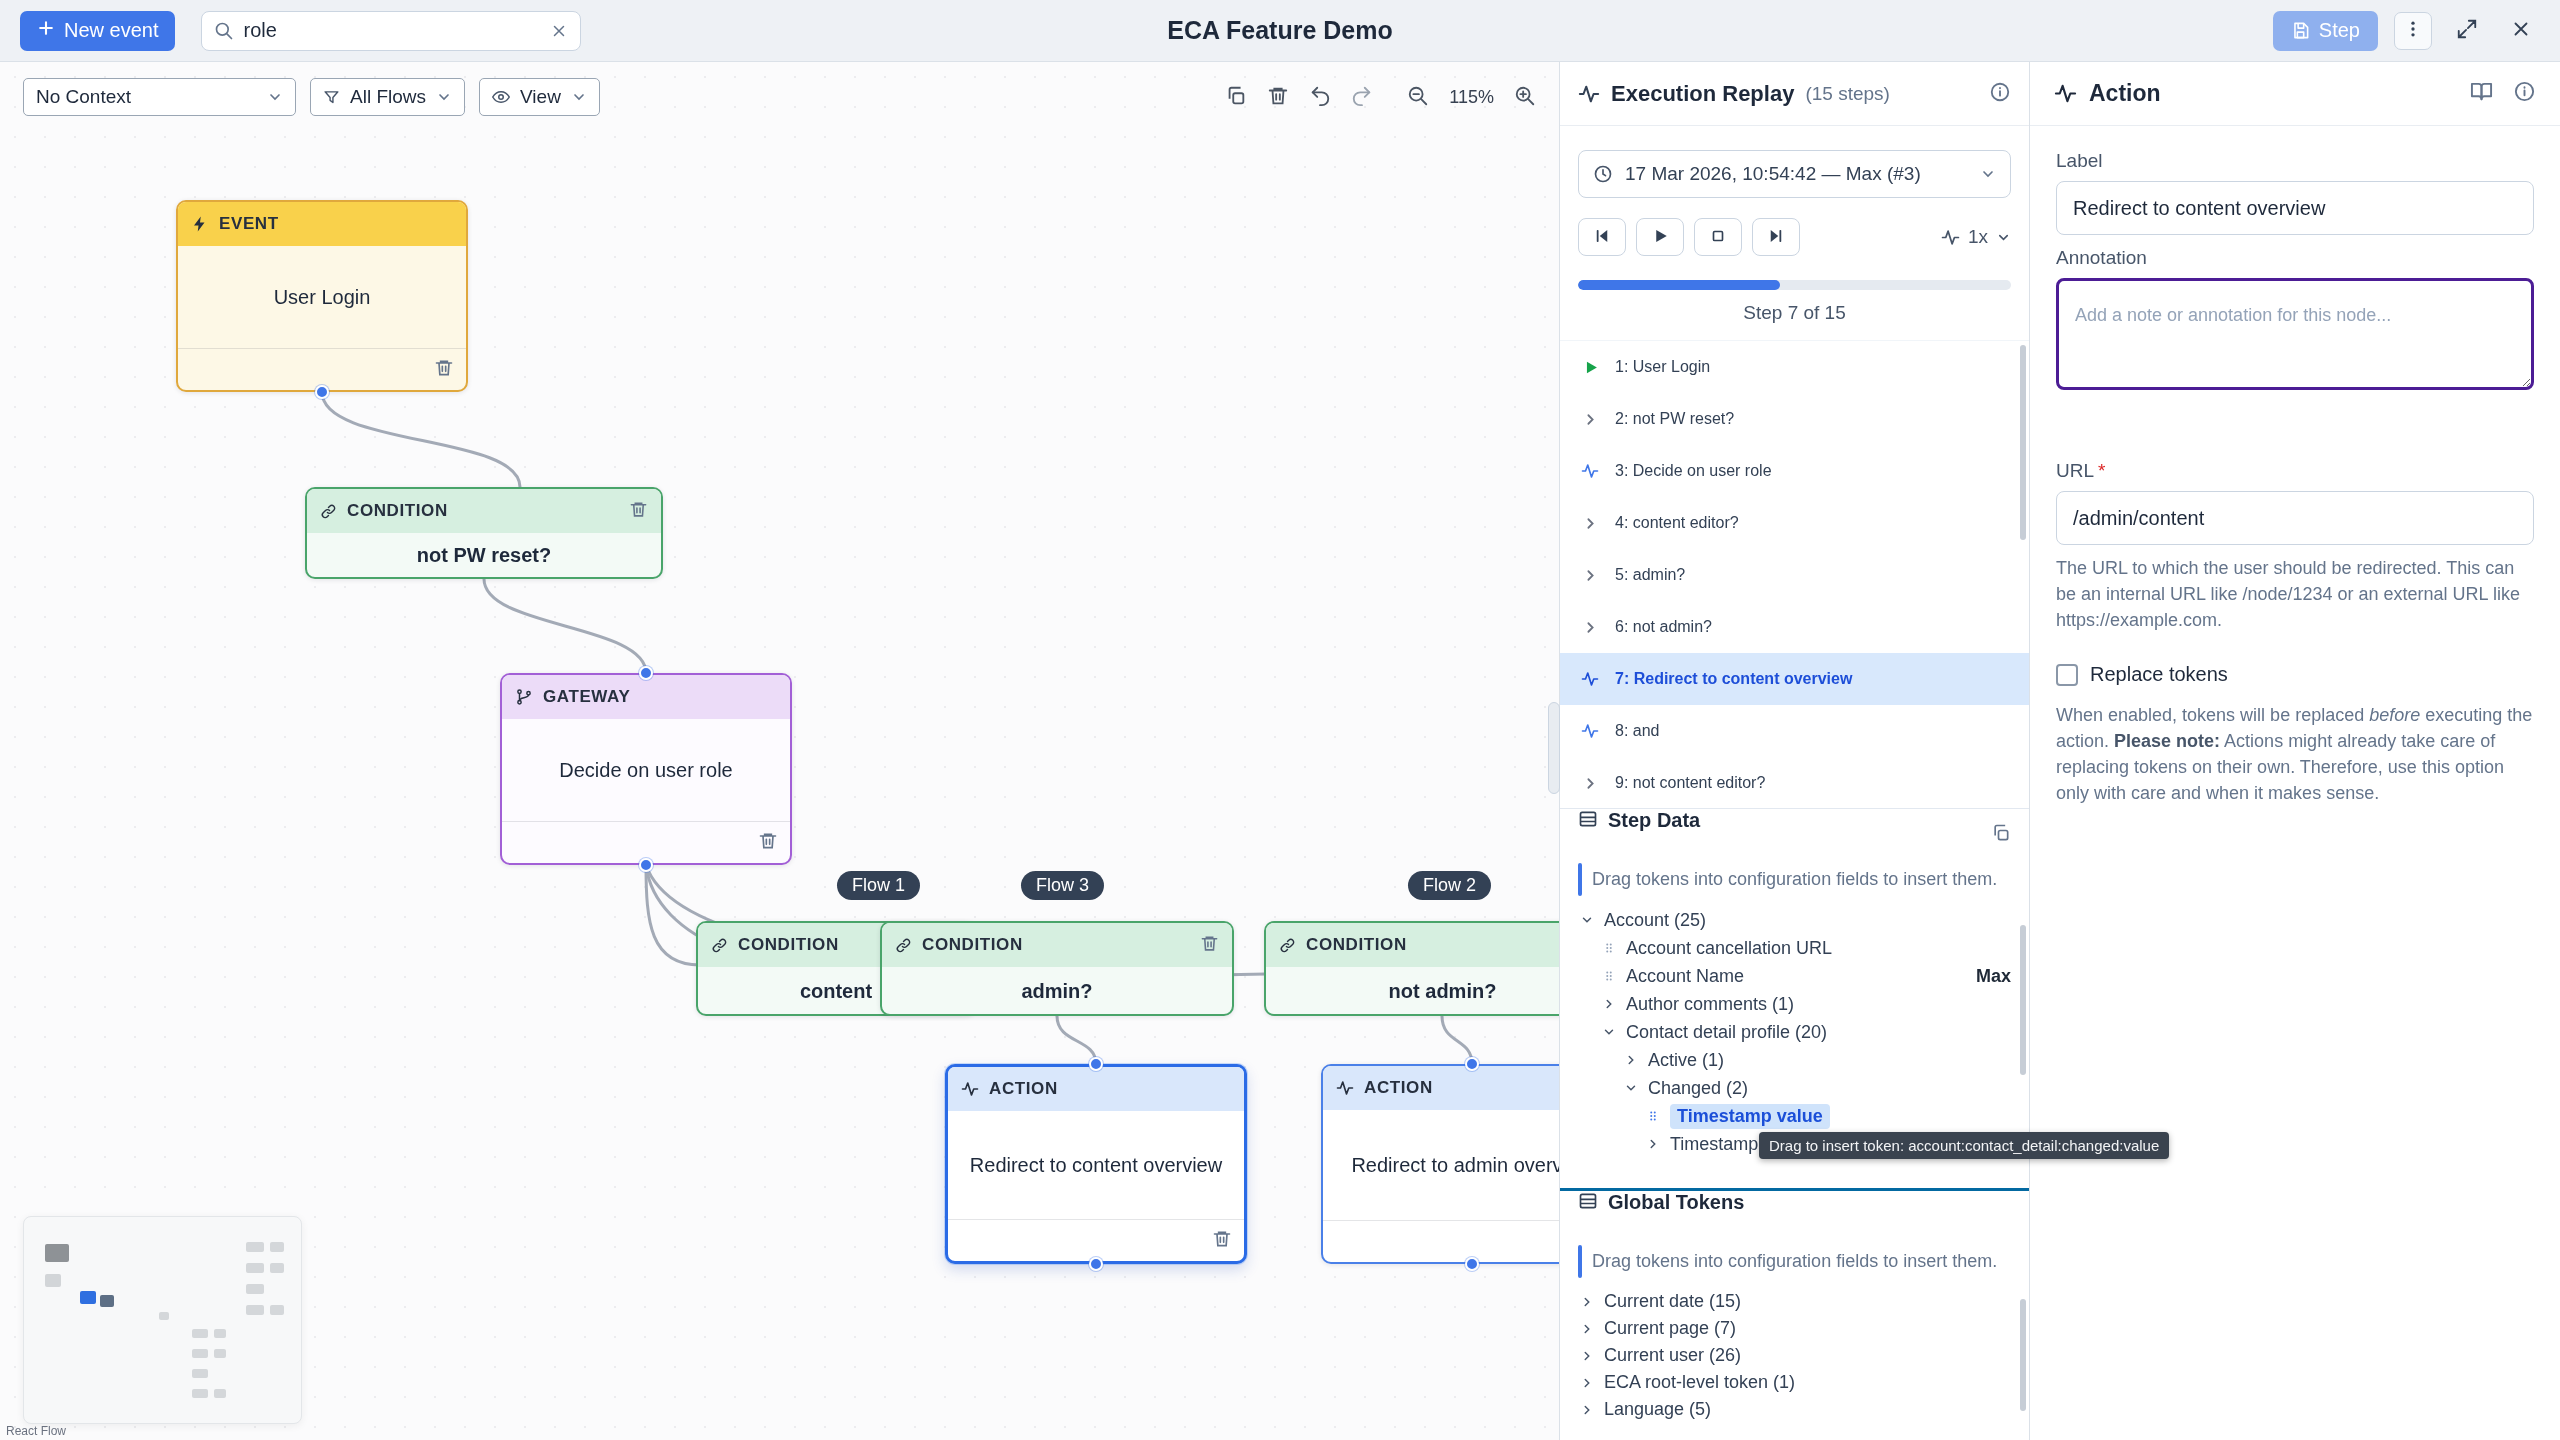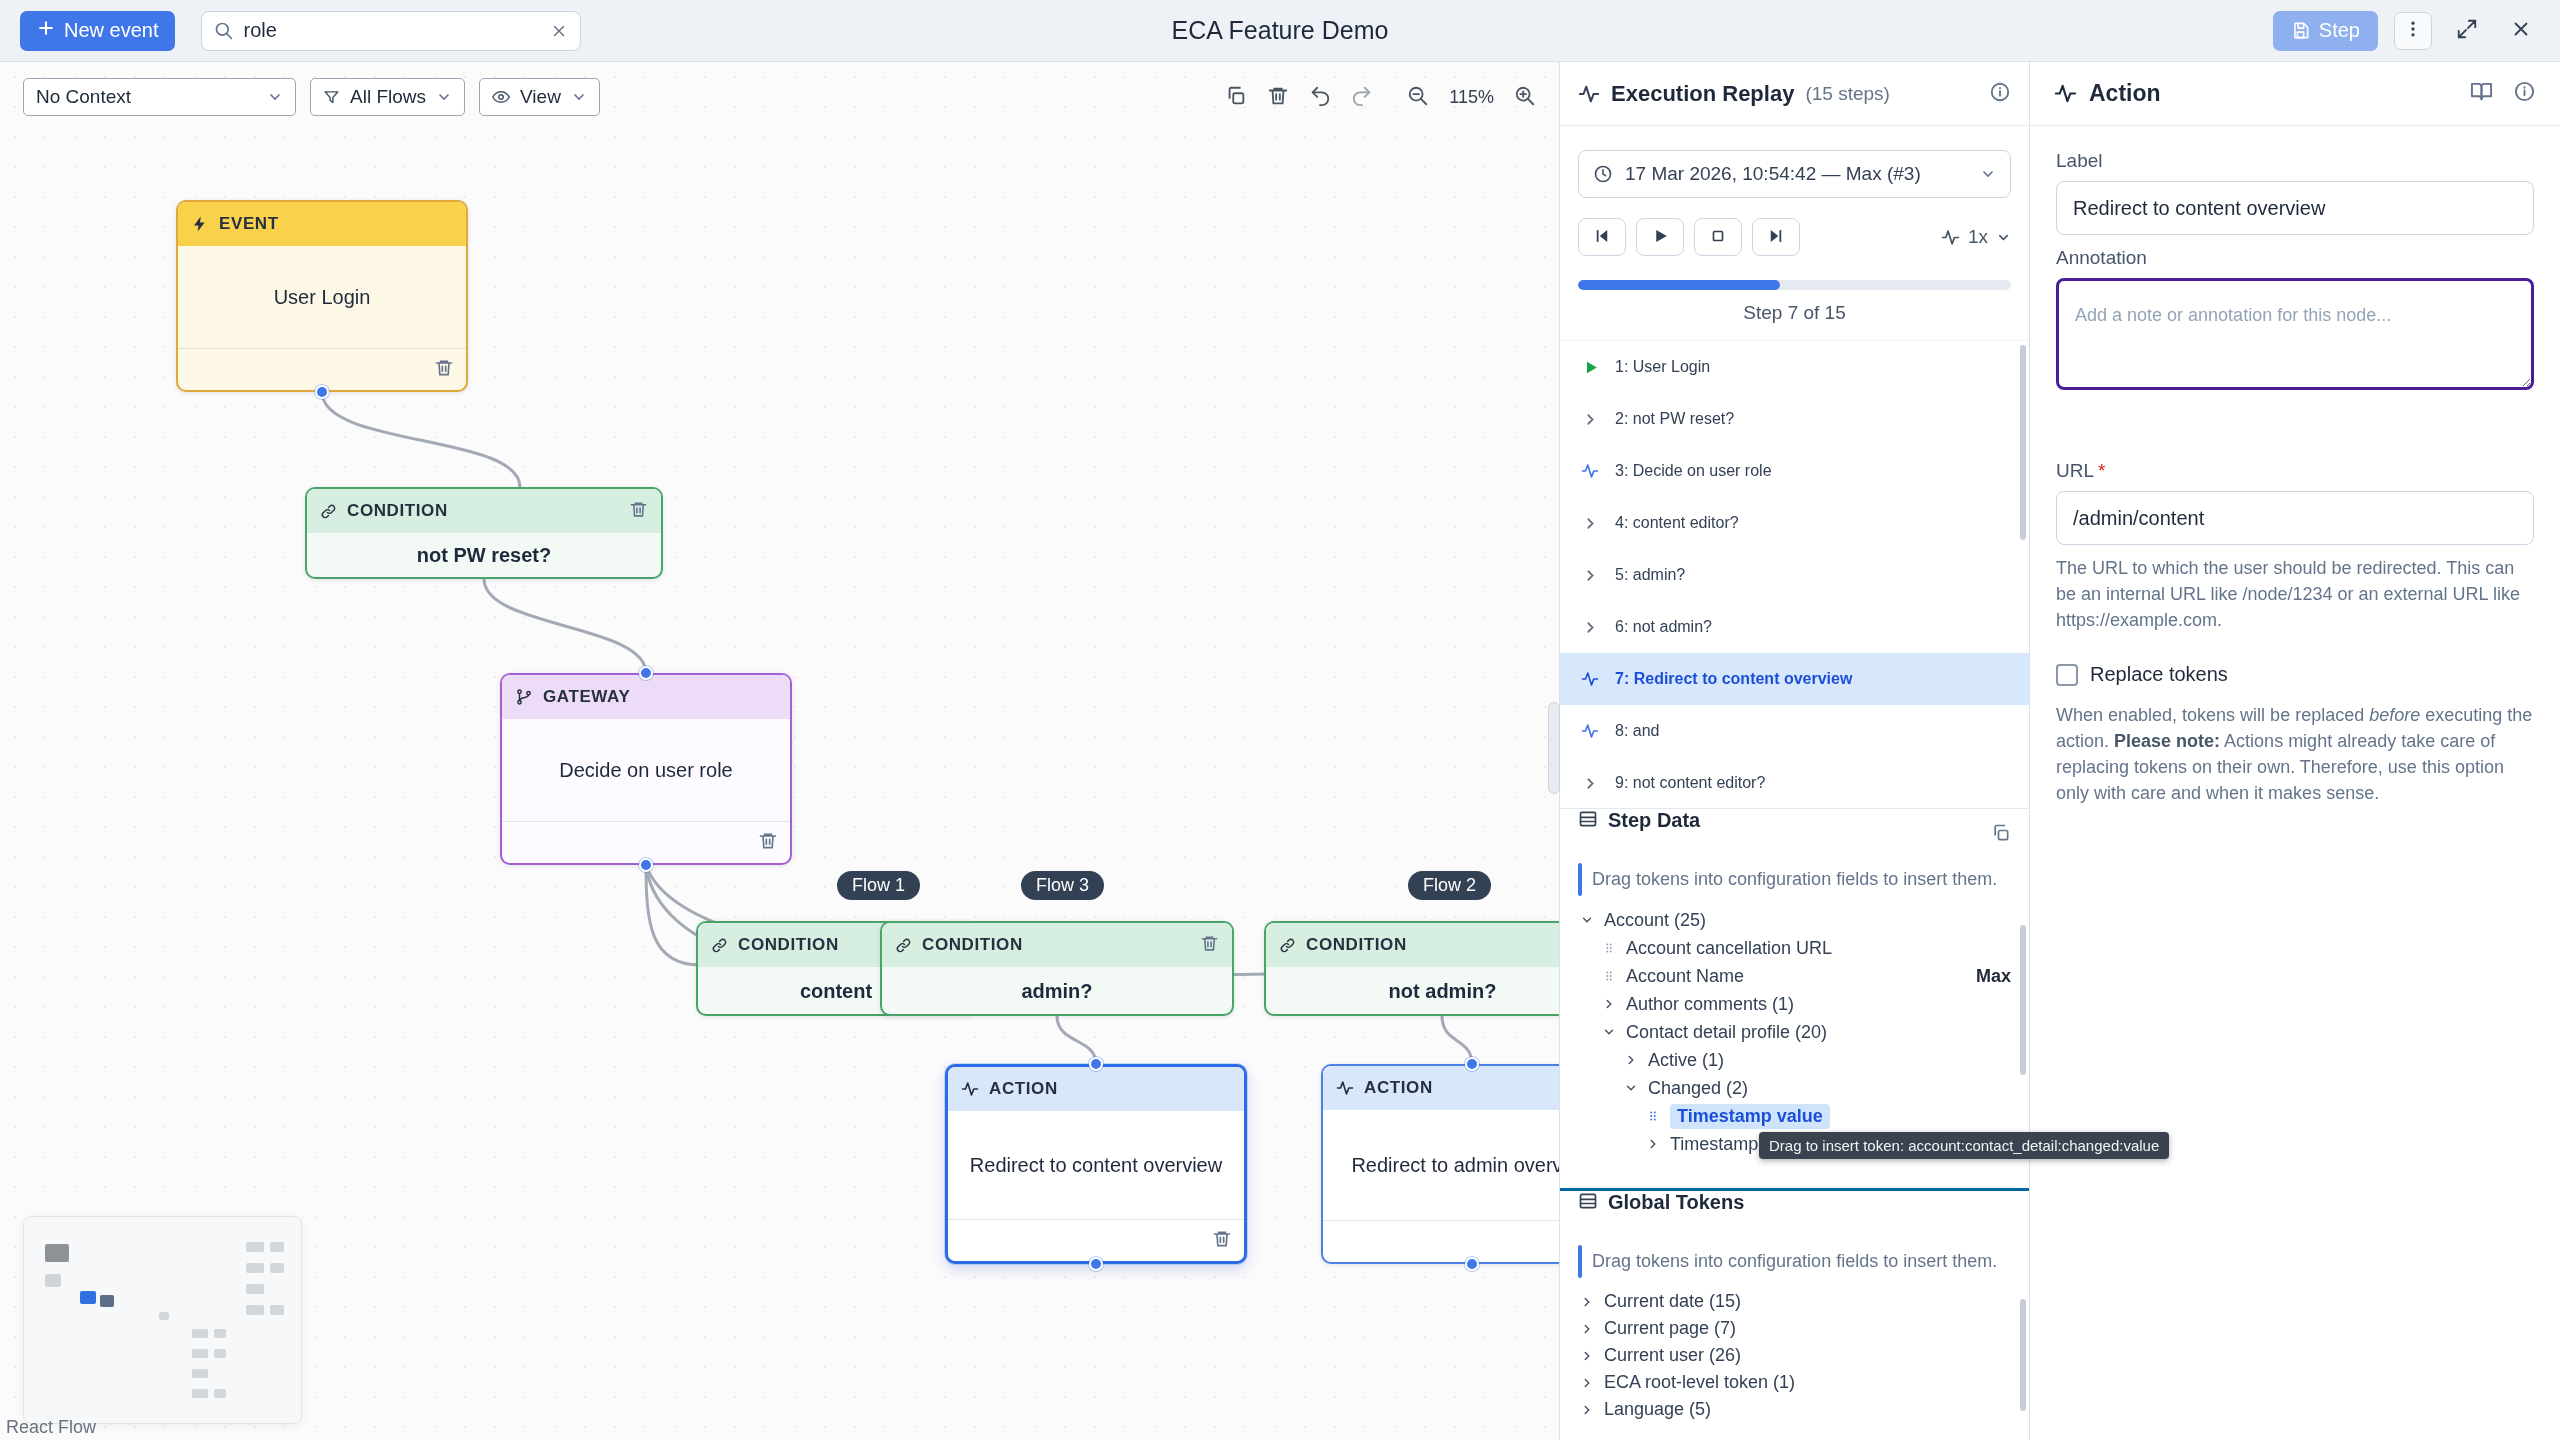--- a/index.html
+++ b/index.html
@@ -5,21 +5,21 @@
   *{margin:0;padding:0;box-sizing:border-box}
   html,body{width:2560px;height:1440px;overflow:hidden}
   body{font-family:"Liberation Sans","DejaVu Sans",sans-serif;color:#1e293b;background:#fff}
   .app{width:2560px;height:1440px;display:flex;flex-direction:column}
 
   
   .topbar{flex:0 0 62px;background:#eef1f5;border-bottom:1px solid #dbe1e8;display:flex;align-items:center;padding:0 20px;gap:26px;position:relative;z-index:40}
   .btn-primary{display:flex;align-items:center;gap:8px;background:#3f76e8;color:#fff;border:none;border-radius:7px;height:40px;padding:0 16px;font-size:20px;font-family:inherit;cursor:pointer}
   .searchbox{display:flex;align-items:center;gap:10px;background:#fff;border:1px solid #cbd5e1;border-radius:8px;height:40px;width:380px;padding:0 12px}
   .searchbox input{border:none;outline:none;flex:1;font-size:20px;font-family:inherit;color:#1e293b;background:transparent}
-  .tb-title{position:absolute;left:50%;transform:translateX(-50%);font-size:25px;font-weight:400;color:#1e293b}
+  .tb-title{position:absolute;left:50%;transform:translateX(-50%);font-size:25px;font-weight:700;color:#1e293b}
   .tb-right{margin-left:auto;display:flex;align-items:center;gap:16px}
   .btn-save{display:flex;align-items:center;gap:9px;background:#8fb0ee;color:#fff;border:none;border-radius:7px;height:40px;padding:0 18px;font-size:20px;font-family:inherit;cursor:pointer}
   .icon-btn{display:flex;align-items:center;justify-content:center;background:transparent;border:none;color:#334155;cursor:pointer;width:38px;height:38px;border-radius:7px}
   .icon-btn.bordered{border:1px solid #cbd5e1;background:#f8fafc}
 
   
   .main{flex:1;display:flex;min-height:0;position:relative}
 
   
   .canvas{position:relative;width:1559px;flex:0 0 1559px;background:#fbfbfc;overflow:hidden;
@@ -48,21 +48,21 @@
   .n-act{border-color:#4a80e8;background:#fff}
   .n-act .node-header{background:#d9e7fb;color:#27303f}
   .n-act.selected{border-color:#2b6be6;border-width:3px;box-shadow:0 0 0 1px rgba(59,130,246,.25),0 6px 14px rgba(30,64,175,.18)}
   .pill{position:absolute;background:#334155;color:#fff;font-size:18px;padding:4px 15px;border-radius:16px;z-index:6}
   .dot{position:absolute;width:14px;height:14px;border-radius:50%;background:#3f76e8;border:2px solid #fff;box-shadow:0 0 0 1px rgba(63,118,232,.35);z-index:7}
   .edges{position:absolute;left:0;top:0;z-index:1}
   .edges path{fill:none;stroke:#a3aab6;stroke-width:3;stroke-linecap:round}
 
   .minimap{position:absolute;left:23px;top:1154px;width:279px;height:208px;background:#f7f8f9;border:1px solid #e3e6e9;border-radius:8px;box-shadow:0 2px 8px rgba(0,0,0,.06);z-index:15}
   .mm-r{position:absolute;border-radius:2px}
-  .rf-attribution{position:absolute;left:6px;bottom:2px;font-size:18px;color:#6b7280;z-index:16}
+  .rf-attribution{position:absolute;left:6px;bottom:2px;font-size:12px;color:#6b7280;z-index:16}
   .panel-resizer{position:absolute;left:1548px;top:640px;width:12px;height:92px;background:#e8ecf1;border:1px solid #cbd5e1;border-radius:6px;z-index:45}
 
   
   .mid-panel{width:471px;flex:0 0 471px;background:#fff;border-left:1px solid #dbe1e8;border-right:1px solid #dbe1e8;display:flex;flex-direction:column;overflow:hidden;z-index:30}
   .sec-header{height:64px;flex:0 0 64px;display:flex;align-items:center;gap:11px;padding:0 18px;border-bottom:1px solid #e9edf2}
   .sec-title{font-size:22px;font-weight:700;color:#1e293b}
   .sec-sub{font-size:19px;color:#64748b}
   .hdr-right{margin-left:auto;display:flex;align-items:center;gap:14px;color:#64748b}
   .run-select{margin:24px 18px 0;display:flex;align-items:center;gap:12px;border:1px solid #cbd5e1;border-radius:8px;height:48px;padding:0 14px;font-size:19px;color:#334155;cursor:pointer}
   .run-select .grow{flex:1}

